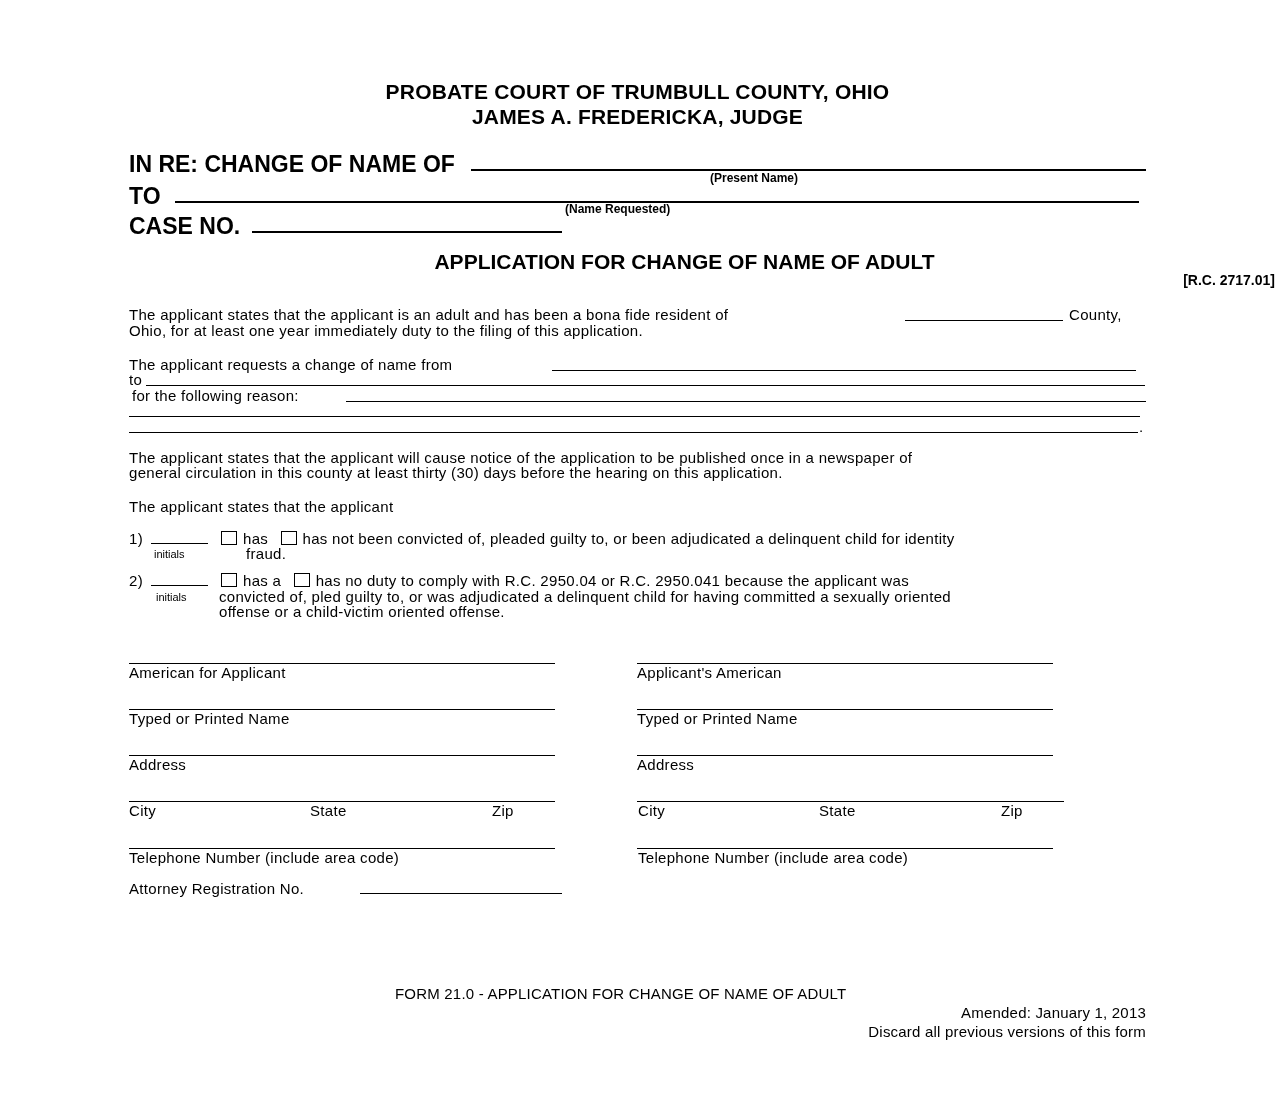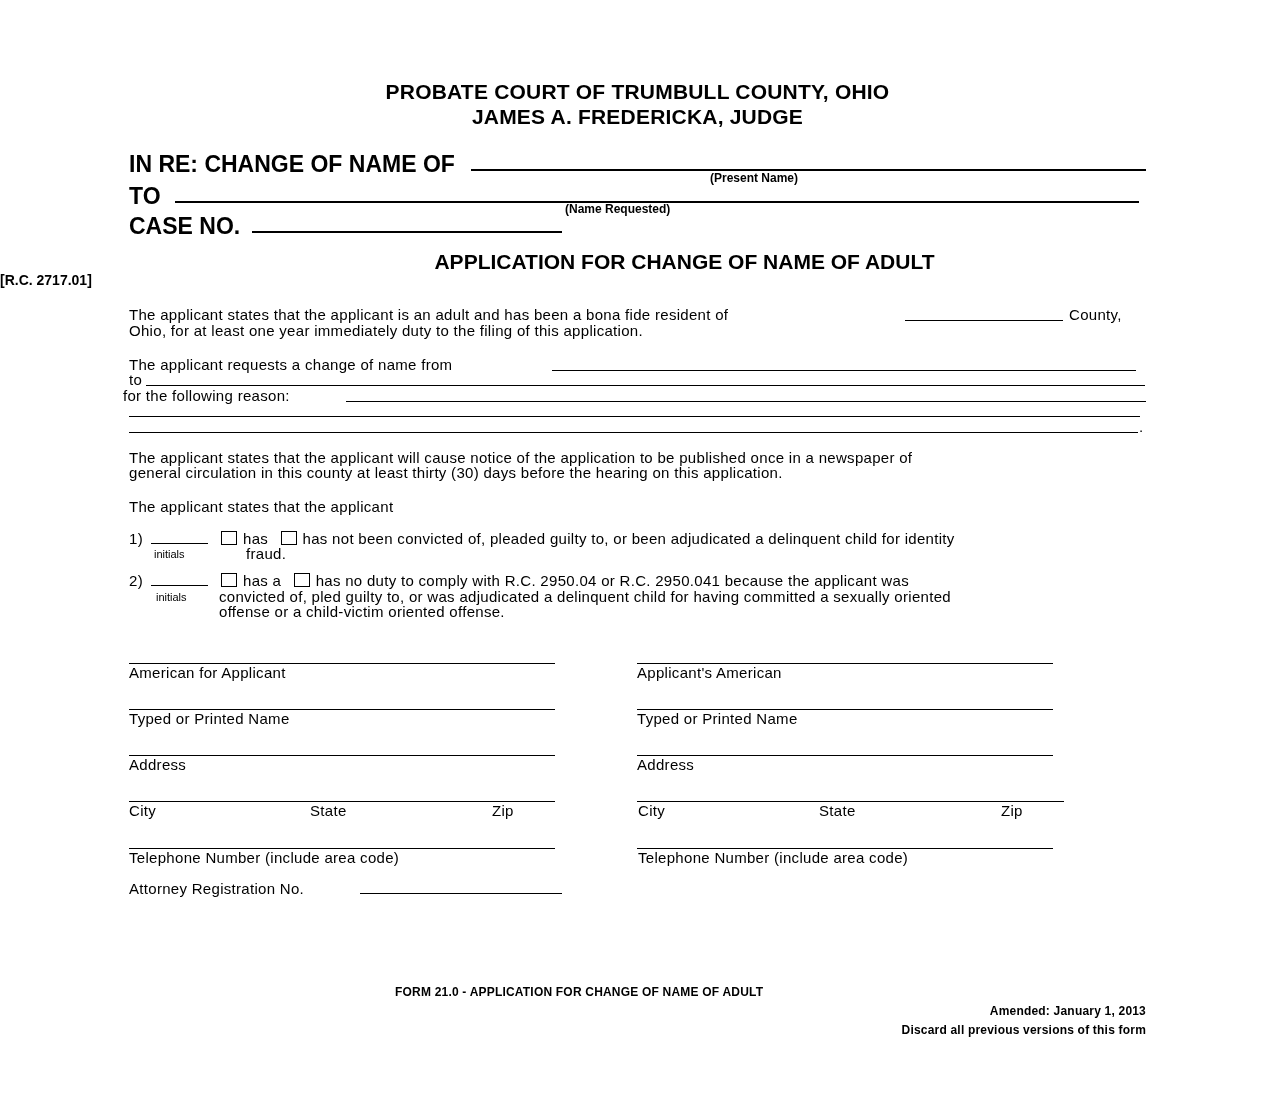--- a/index.html
+++ b/index.html
@@ -2,26 +2,26 @@
 <html><head>
 <meta charset="utf-8">
 <style>
   html, body { margin:0; padding:0; background:#ffffff; }
   body { width:1275px; height:1100px; position:relative; overflow:hidden; color:#000; font-family:"Liberation Sans", sans-serif; }
   .abs { position:absolute; white-space:nowrap; }
   .hdr { font-weight:bold; font-size:21px; left:0; width:1275px; text-align:center; letter-spacing:0.2px; }
   .caption-row { font-weight:bold; font-size:23px; left:129px; }
   .small-bold { font-weight:bold; font-size:12px; }
   .title { font-weight:bold; font-size:21px; left:0; width:1275px; text-align:center;padding-left:47px; }
-  .sub { font-weight:bold; font-size:14px; left:0; width:1275px; text-align:left; }
+  .sub { font-weight:bold; font-size:14px; left:0; width:1275px; text-align:right; }
   .line { position:absolute; border-bottom:1px solid #000; height:0; }
   .lbl { font-size:15px; letter-spacing:0.3px; }
   .cb { display:inline-block; width:14px; height:12px; border:1px solid #000; vertical-align:-1px; margin:0 6px 0 2px; background:#fff; }
   .initials { font-size:11px; }
-  .foot { font-weight:bold; font-size:12px; letter-spacing:0.2px;text-align:right; }
+  .foot { font-weight:normal; font-size:15px; letter-spacing:0.2px;text-align:right; }
   .logo { position:absolute; left:956px; top:1111px; width:189px; height:28px; border:1px solid #aaa; border-radius:9px; background:linear-gradient(#fff,#eee); box-shadow:1px 1px 2px #bbb; }
   .logo .l1 { position:absolute; left:7px; top:3px; font-family:"Liberation Serif", serif; font-weight:bold; font-size:10px; }
   .logo .l2 { position:absolute; left:7px; top:14px; font-family:"Liberation Serif", serif; font-size:10px; color:#3355aa; }
   .logo .globe { position:absolute; right:5px; top:2px; width:24px; height:24px; border-radius:50%; background:radial-gradient(circle at 60% 40%, #cfe3f5, #3a6ea5 55%, #1b2a44 80%); }
 </style>
 </head>
 <body>
 
 <div class="abs hdr" style="top:80px;">PROBATE COURT OF TRUMBULL COUNTY, OHIO</div>
 <div class="abs hdr" style="top:105px;">JAMES A. FREDERICKA, JUDGE</div>
@@ -48,21 +48,21 @@
 
 <div class="abs lbl" style="left:129px; top:306px;">The applicant states that the applicant is an adult and has been a bona fide resident of</div>
 <div class="line" style="left:905px; top:320px; width:158px;"></div>
 <div class="abs lbl" style="left:1069px; top:306px;">County,</div>
 <div class="abs lbl" style="left:129px; top:322px;">Ohio, for at least one year immediately duty to the filing of this application.</div>
 
 <div class="abs lbl" style="left:129px; top:356px;">The applicant requests a change of name from</div>
 <div class="line" style="left:552px; top:370px; width:584px;"></div>
 <div class="abs lbl" style="left:129px; top:371px;">to</div>
 <div class="line" style="left:146px; top:385px; width:999px;"></div>
-<div class="abs lbl" style="left:123px; top:387px;">for the following reason:</div>
+<div class="abs lbl" style="left:132px; top:387px;">for the following reason:</div>
 <div class="line" style="left:346px; top:401px; width:800px;"></div>
 <div class="line" style="left:129px; top:416px; width:1011px;"></div>
 <div class="line" style="left:129px; top:432px; width:1009px;"></div>
 <div class="abs lbl" style="left:1139px; top:418px;">.</div>
 
 <div class="abs lbl" style="left:129px; top:449px;">The applicant states that the applicant will cause notice of the application to be published once in a newspaper of</div>
 <div class="abs lbl" style="left:129px; top:464px;">general circulation in this county at least thirty (30) days before the hearing on this application.</div>
 
 <div class="abs lbl" style="left:129px; top:498px;">The applicant states that the applicant</div>
 

